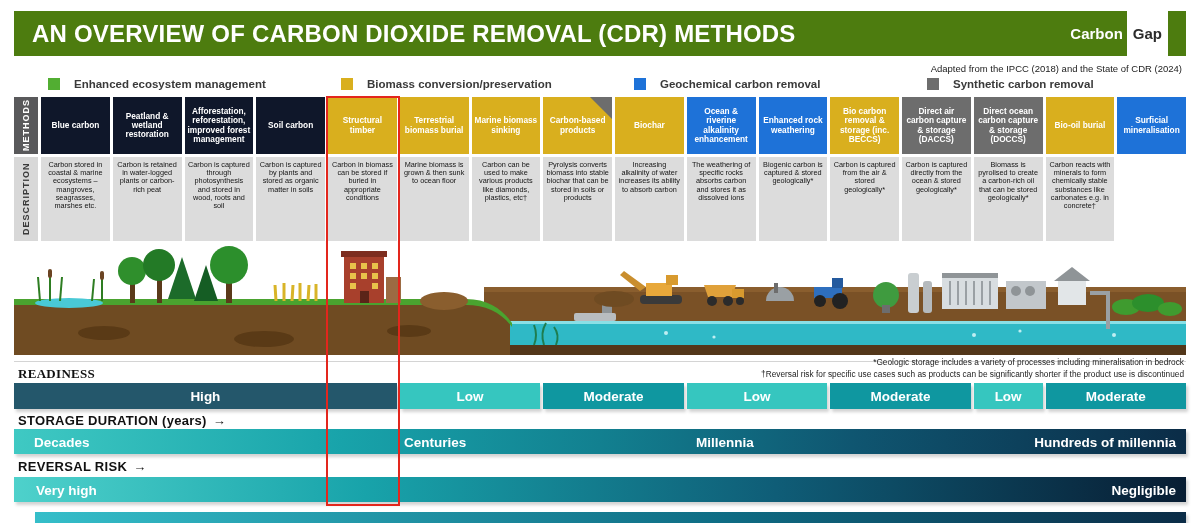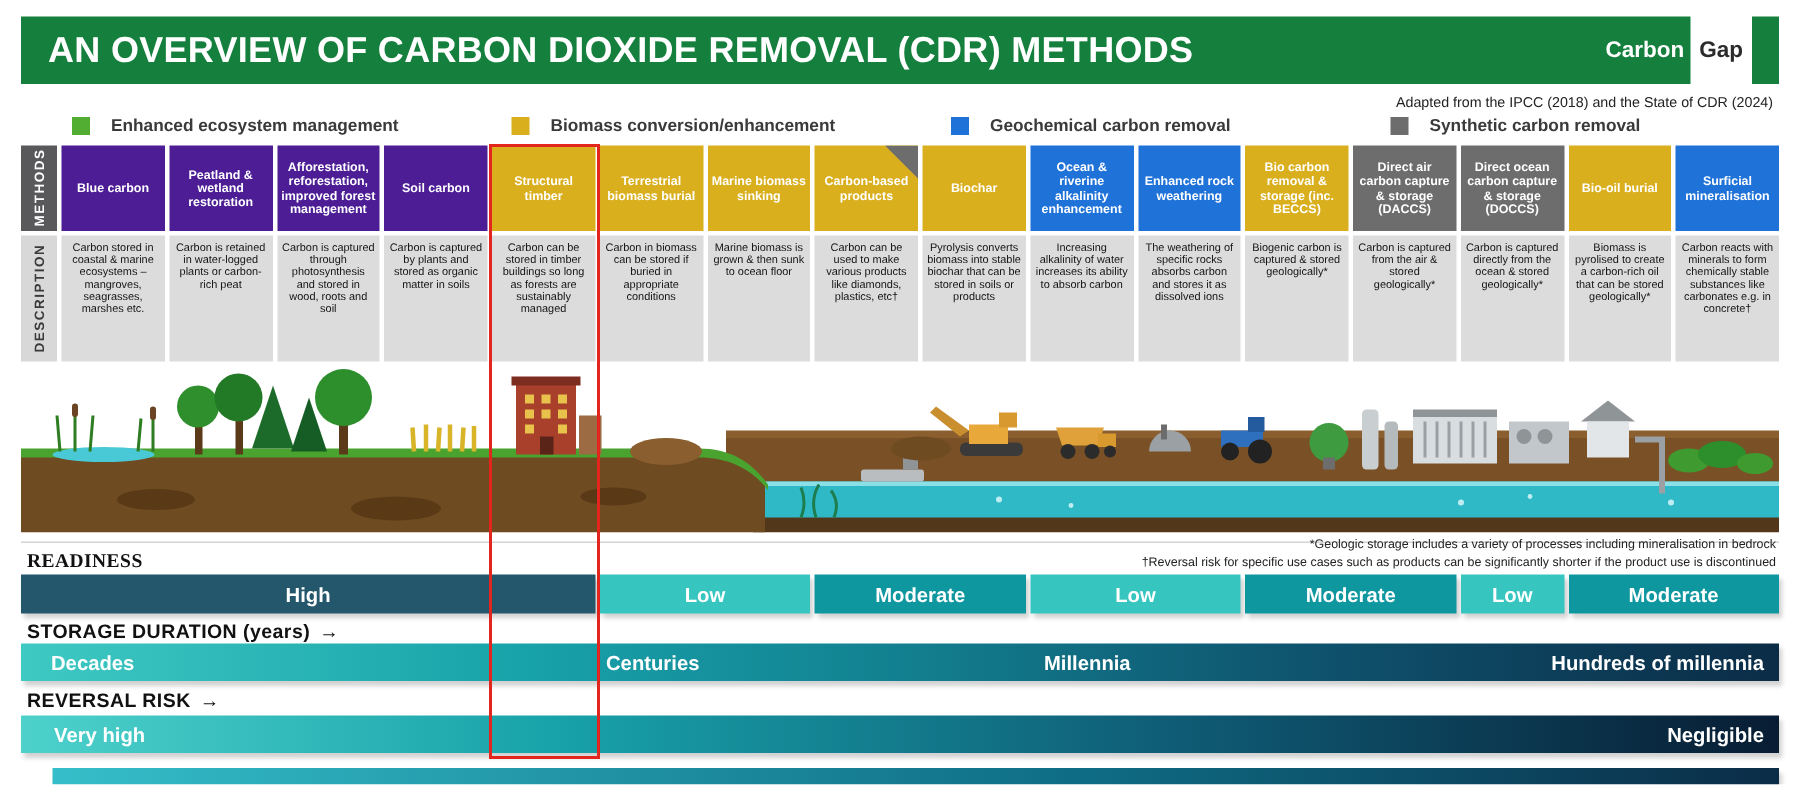--- a/index.html
+++ b/index.html
@@ -1,20 +1,20 @@
 <!DOCTYPE html>
 <html><head>
 <meta charset="utf-8">
 <style>
   html,body{margin:0;padding:0;background:#fff;}
   .page{position:relative;width:1200px;height:523px;background:#fff;overflow:hidden;
         font-family:"Liberation Sans",sans-serif;}
 
   
-  .header{position:absolute;left:14px;top:11px;width:1172px;height:45px;background:#15803d;
+  .header{position:absolute;left:14px;top:11px;width:1172px;height:45px;background:#4d7c0f;
           display:flex;align-items:center;padding:0 18px;box-sizing:border-box;}
   .title{color:#fff;font-size:24px;font-weight:800;letter-spacing:.2px;}
   .logo{margin-left:auto;display:flex;align-items:center;gap:4px;color:#fff;font-weight:700;font-size:15px;}
   .logo-gap{background:#fff;color:#2b2b2b;padding:19px 6px;font-weight:800;}
   .attribution{position:absolute;top:63px;right:18px;font-size:9.5px;color:#222;}
 
   
   .legend{position:absolute;top:78px;left:14px;width:1172px;display:grid;grid-template-columns:repeat(4,1fr);}
   .legend-item{display:flex;align-items:center;gap:14px;font-weight:700;font-size:11.5px;color:#3a3a3a;padding-left:34px;}
   .swatch{width:12px;height:12px;flex:0 0 12px;}
@@ -23,21 +23,21 @@
 
   
   .grid{position:absolute;top:97px;left:14px;width:1172px;display:grid;
         grid-template-columns:24px repeat(16,1fr);grid-template-rows:57px 84px;gap:3px;box-sizing:border-box;}
   .vlabel{writing-mode:vertical-rl;transform:rotate(180deg);display:flex;align-items:center;justify-content:center;
           font-weight:700;font-size:9px;letter-spacing:1px;}
   .lbl-methods{background:#59595b;color:#fff;}
   .lbl-desc{background:#d8d8d8;color:#3a3a3a;}
   .mbox{position:relative;display:flex;align-items:center;justify-content:center;text-align:center;color:#fff;
         font-weight:700;font-size:8.3px;line-height:1.12;padding:2px 3px;box-sizing:border-box;overflow:hidden;}
-  .m-eco{background:#4c1d95}.m-bio{background:#d9af1e}.m-geo{background:#1e72d8}.m-syn{background:#6d6d6d}
+  .m-eco{background:#0f172a}.m-bio{background:#d9af1e}.m-geo{background:#1e72d8}.m-syn{background:#6d6d6d}
   .corner{position:absolute;top:0;right:0;width:0;height:0;border-left:22px solid transparent;border-top:22px solid #6d6d6d;}
   .dbox{background:#dcdcdc;color:#141414;font-size:7.3px;line-height:1.12;text-align:center;
         padding:4px 3px;box-sizing:border-box;overflow:hidden;}
 
   
   .scene{position:absolute;top:243px;left:14px;width:1172px;height:112px;display:block;}
 
   .divider{position:absolute;top:361px;left:14px;width:1172px;border-top:1px solid #d4d4d4;}
   .footnotes{position:absolute;top:356px;right:16px;text-align:right;font-size:8.3px;color:#222;line-height:1.5;}
 
@@ -86,21 +86,21 @@
 
   <div class="attribution">Adapted from the IPCC (2018) and the State of CDR (2024)</div>
 
   <div class="legend">
     <div class="legend-item">
       <span class="swatch c-eco"></span>
       <span>Enhanced ecosystem management</span>
     </div>
     <div class="legend-item">
       <span class="swatch c-bio"></span>
-      <span>Biomass conversion/enhancement</span>
+      <span>Biomass conversion/preservation</span>
     </div>
     <div class="legend-item">
       <span class="swatch c-geo"></span>
       <span>Geochemical carbon removal</span>
     </div>
     <div class="legend-item">
       <span class="swatch c-syn"></span>
       <span>Synthetic carbon removal</span>
     </div>
   </div>
@@ -157,21 +157,20 @@
     <div class="mbox m-geo">
         <span>Surficial mineralisation</span>
       </div>
 
     <div class="vlabel lbl-desc">DESCRIPTION</div>
 
     <div class="dbox">Carbon stored in coastal &amp; marine ecosystems – mangroves, seagrasses, marshes etc.</div>
     <div class="dbox">Carbon is retained in water-logged plants or carbon-rich peat</div>
     <div class="dbox">Carbon is captured through photosynthesis and stored in wood, roots and soil</div>
     <div class="dbox">Carbon is captured by plants and stored as organic matter in soils</div>
-    <div class="dbox">Carbon can be stored in timber buildings so long as forests are sustainably managed</div>
     <div class="dbox">Carbon in biomass can be stored if buried in appropriate conditions</div>
     <div class="dbox">Marine biomass is grown &amp; then sunk to ocean floor</div>
     <div class="dbox">Carbon can be used to make various products like diamonds, plastics, etc†</div>
     <div class="dbox">Pyrolysis converts biomass into stable biochar that can be stored in soils or products</div>
     <div class="dbox">Increasing alkalinity of water increases its ability to absorb carbon</div>
     <div class="dbox">The weathering of specific rocks absorbs carbon and stores it as dissolved ions</div>
     <div class="dbox">Biogenic carbon is captured &amp; stored geologically*</div>
     <div class="dbox">Carbon is captured from the air &amp; stored geologically*</div>
     <div class="dbox">Carbon is captured directly from the ocean &amp; stored geologically*</div>
     <div class="dbox">Biomass is pyrolised to create a carbon-rich oil that can be stored geologically*</div>

